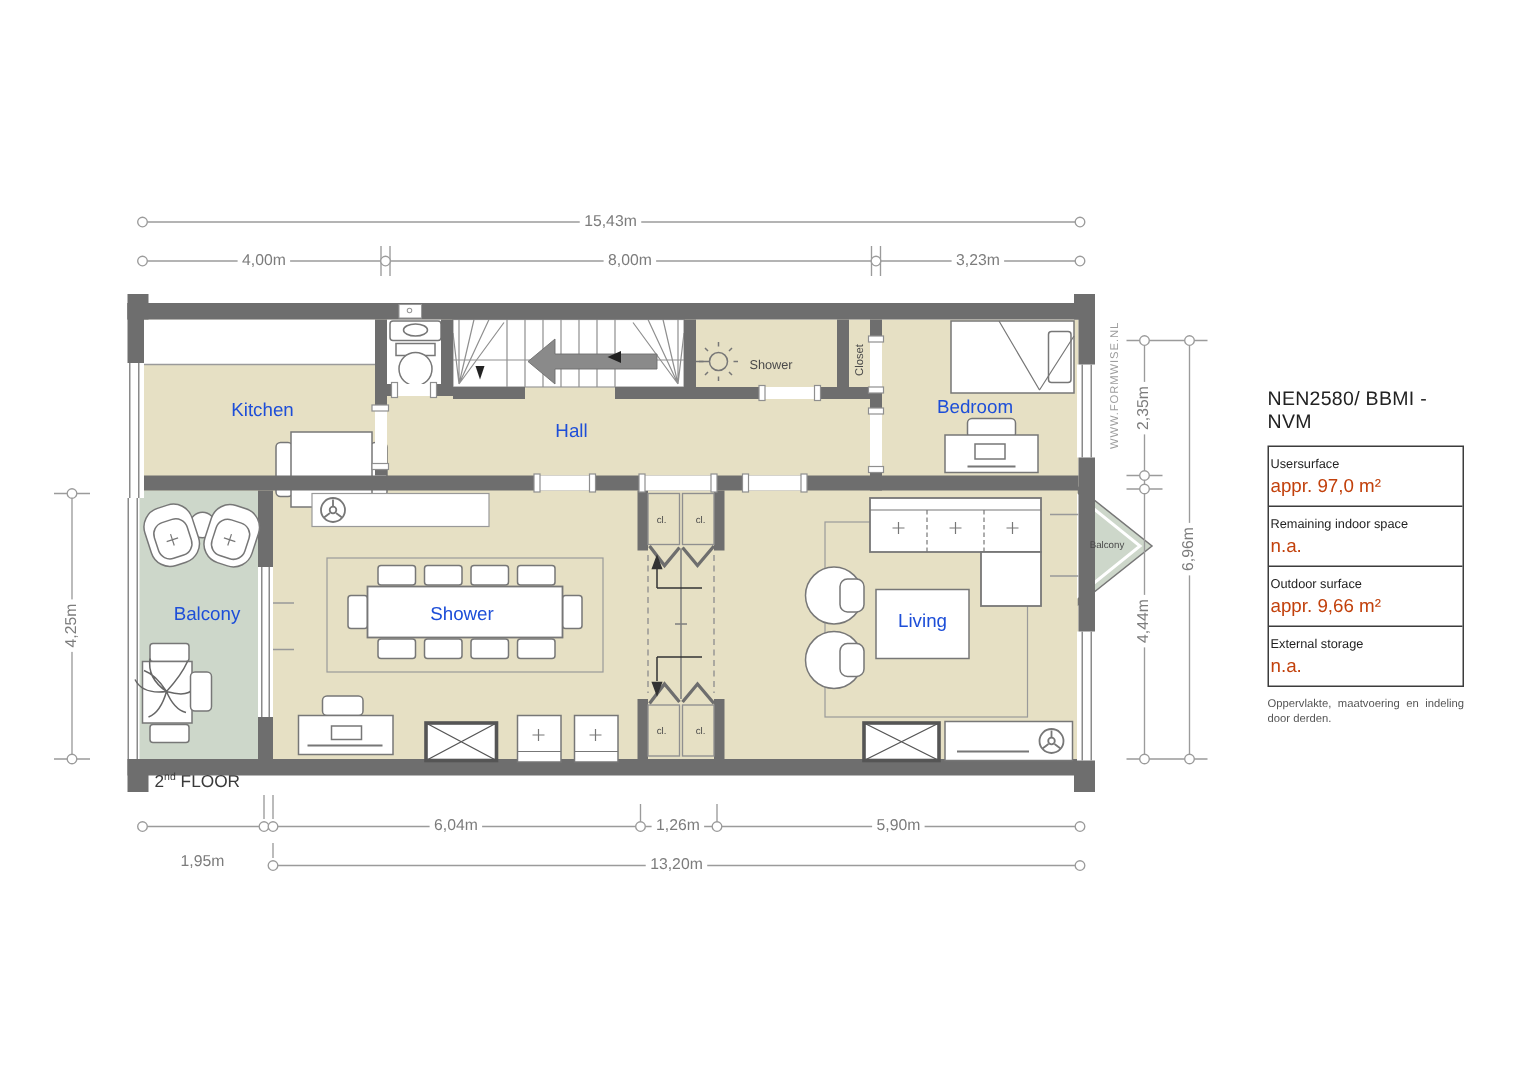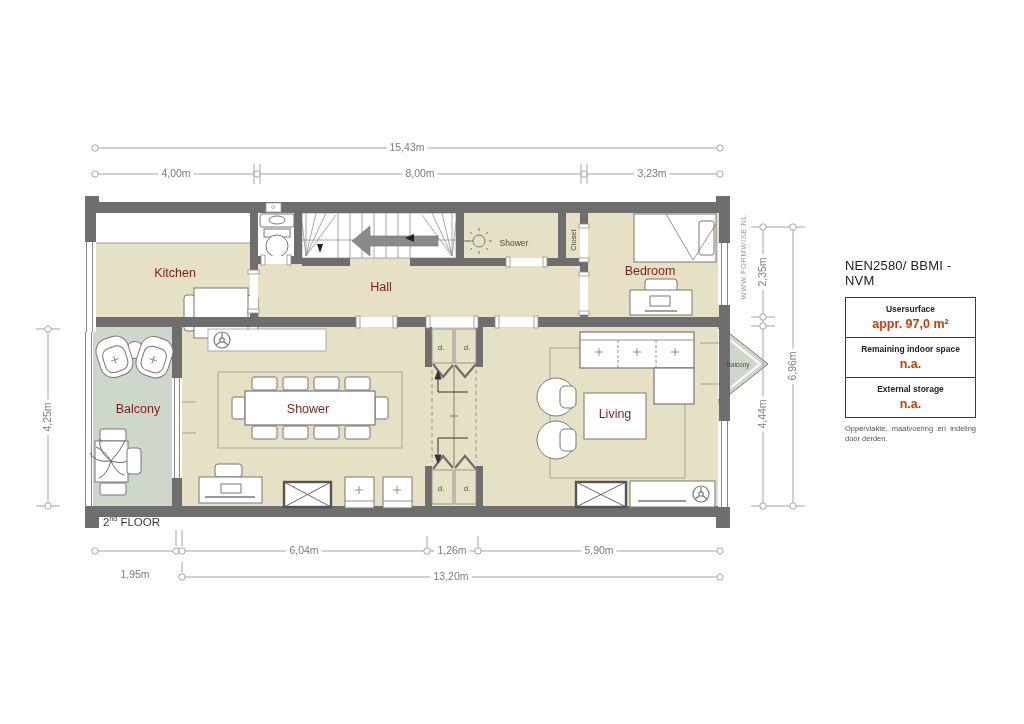--- a/index.html
+++ b/index.html
@@ -1,34 +1,34 @@
 <!DOCTYPE html>
 <html><head>
 <meta charset="utf-8">
 <style>
   html,body{margin:0;padding:0;background:#fff;}
   #stage{position:relative;width:1024px;height:724px;background:#fff;overflow:hidden;
          font-family:"Liberation Sans",sans-serif;}
   svg{position:absolute;left:0;top:0;}
   .lbl{position:absolute;transform:translate(-50%,-50%);white-space:nowrap;
        font-family:"Liberation Sans",sans-serif;}
-  .room{font-size:12.5px;color:#7f1d1d;}
+  .room{font-size:12.5px;color:#1d4ed8;}
   .room-sm{font-size:8.5px;color:#4a4a4a;text-align:center;}
   .tiny{font-size:6.5px;color:#4a4a4a;}
   .dim{font-size:10.5px;color:#7c7c7c;background:#fff;padding:0 3px;line-height:1.05;}
   .vert{transform:translate(-50%,-50%) rotate(-90deg);}
   .floor-label{position:absolute;left:103px;top:515px;font-size:11.5px;color:#3a3a3a;}
   .floor-label sup{font-size:7px;}
   .wm{position:absolute;left:743px;top:257px;transform:translate(-50%,-50%) rotate(-90deg);
       font-size:7.5px;color:#9c9c9c;letter-spacing:.6px;}
   .legend{position:absolute;left:845px;top:258px;width:131px;}
   .legend-title{font-size:13px;color:#222;text-align:left;margin-bottom:9px;letter-spacing:.2px;}
   .legend-table{border:1.6px solid #3c3c3c;}
   .legend-row{min-height:35px;display:flex;flex-direction:column;justify-content:space-evenly;
-              text-align:center;padding:2px 1px;font-weight:bold;}
+              padding:2px 1px;}
   .legend-row + .legend-row{border-top:1.3px solid #3c3c3c;}
   .legend-label{font-size:8.5px;color:#222;}
   .legend-value{font-size:12.5px;color:#c2410c;}
   .legend-note{margin-top:6px;font-size:7.5px;color:#555;text-align:justify;line-height:1.35;}
   .legend-note p{margin:0 0 3px 0;}
 </style>
 </head>
 <body>
 
 <div id="stage">
@@ -364,20 +364,24 @@
   <div class="legend-table">
     <div class="legend-row">
       <div class="legend-label">Usersurface</div>
       <div class="legend-value">appr. 97,0 m²</div>
     </div>
     <div class="legend-row">
       <div class="legend-label">Remaining indoor space</div>
       <div class="legend-value">n.a.</div>
     </div>
     <div class="legend-row">
+      <div class="legend-label">Outdoor surface</div>
+      <div class="legend-value">appr. 9,66 m²</div>
+    </div>
+    <div class="legend-row">
       <div class="legend-label">External storage</div>
       <div class="legend-value">n.a.</div>
     </div>
   </div>
   <div class="legend-note">
     <p>Oppervlakte, maatvoering en indeling door derden.</p>
   </div>
 </div>
 
 </div>

